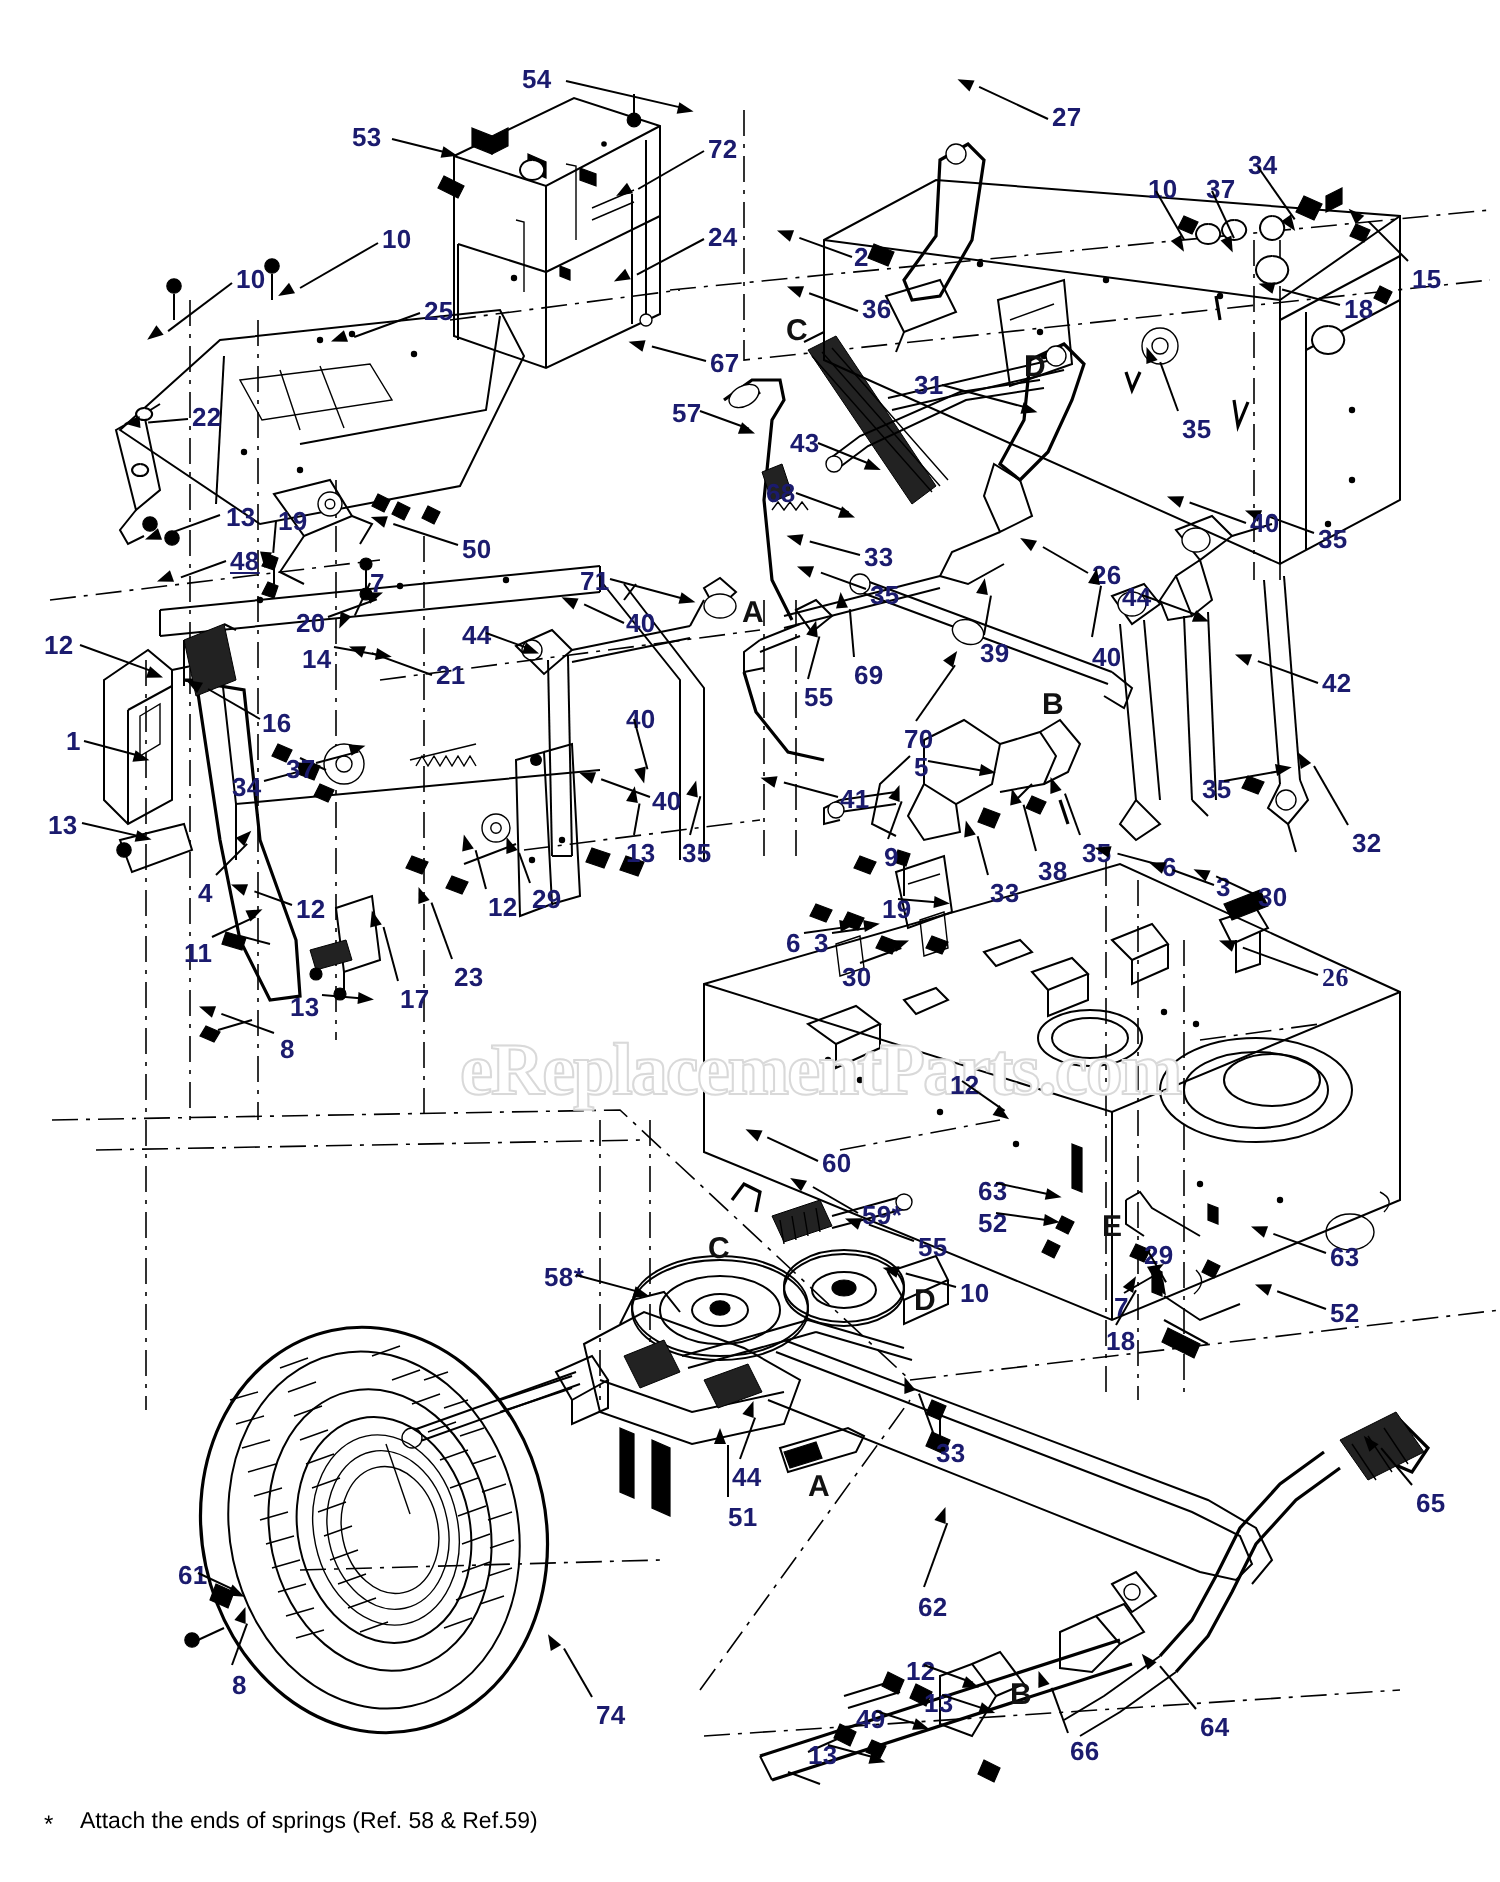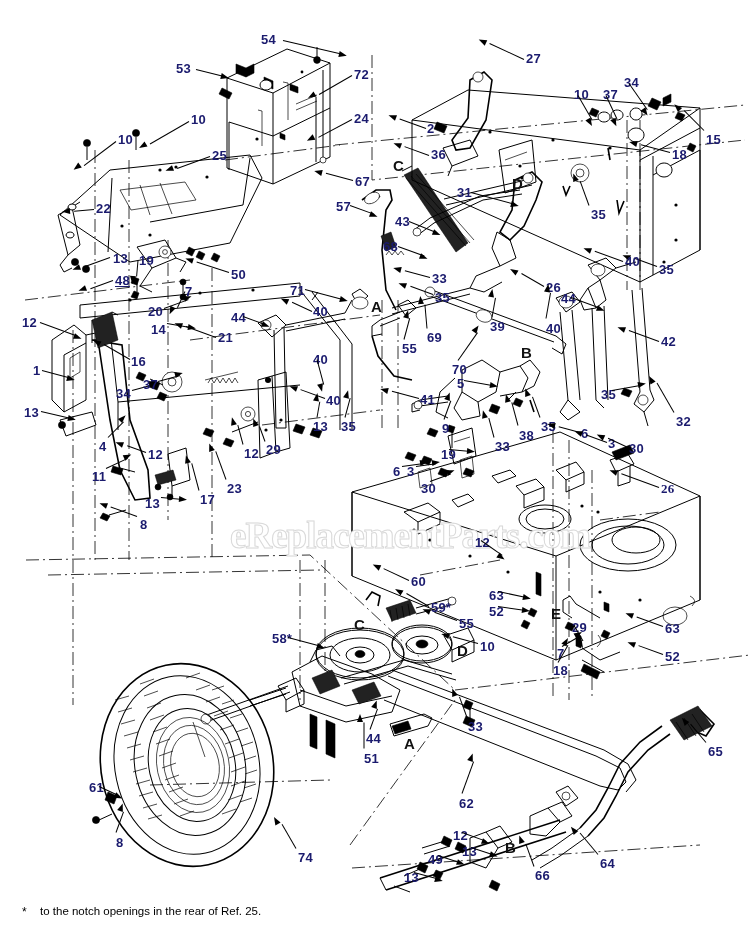--- a/index.html
+++ b/index.html
@@ -892,16 +892,16 @@
       <div class="ref sec" style="left: 521px; top: 345px;">B</div>
       <div class="ref sec" style="left: 551px; top: 606px;">E</div>
       <div class="ref sec" style="left: 354px; top: 617px;">C</div>
       <div class="ref sec" style="left: 457px; top: 643px;">D</div>
       <div class="ref sec" style="left: 404px; top: 736px;">A</div>
       <div class="ref sec" style="left: 505px; top: 840px;">B</div>
     </div>
 
   <div id="footnote">
     <span class="star">*</span>
-    <div class="l2">to the notch openings in the rear of Ref. 25.</div>
+    <div class="l1">Attach the ends of springs (Ref. 58 &amp; Ref.59)</div>
   </div>
 
 </div>
 
 </body></html>

